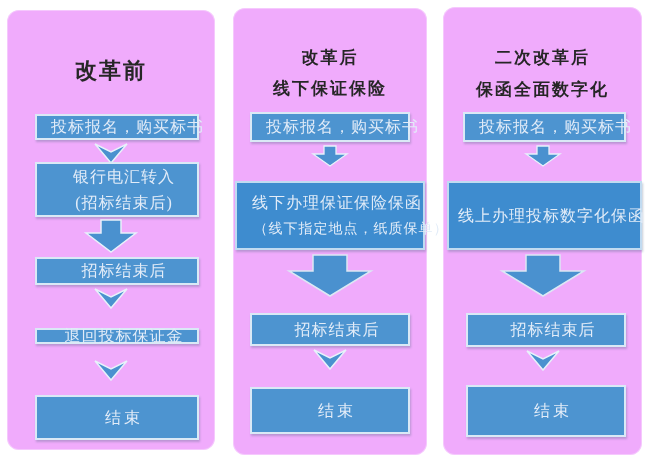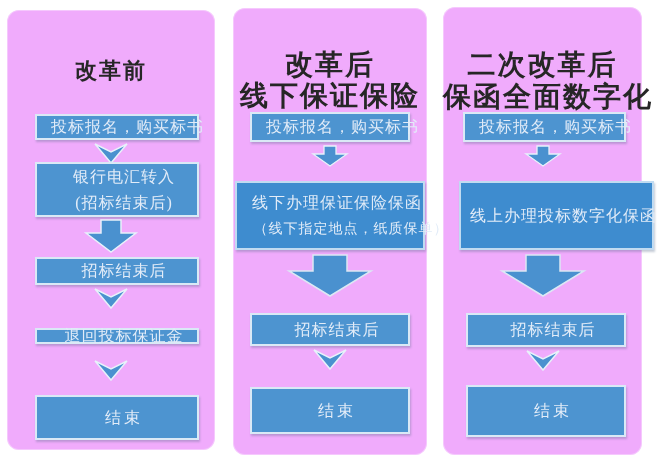--- a/index.html
+++ b/index.html
@@ -10,21 +10,21 @@
   .panel{
     position:absolute;background:#f0abfc;border-radius:12px;
     box-shadow:inset 0 0 0 1px rgba(255,255,255,0.35);
   }
   .title{
     position:absolute;left:0;width:100%;text-align:center;
     font-family:"Liberation Serif","DejaVu Serif",serif;
     font-weight:bold;color:#262626;font-size:22px;letter-spacing:2px;
     white-space:nowrap;
   }
-  .title.sub{font-size:28px;}
+  .title.sub{font-size:17px;}
   .box{
     position:absolute;box-sizing:border-box;
     background:#4d94d0;color:#e2ecf8;
     font-family:"Liberation Serif","DejaVu Serif",serif;
     text-align:center;letter-spacing:1px;
     border:2px solid rgba(243,248,253,0.85);
     box-shadow:1px 2px 2px rgba(90,110,140,0.35);
     display:flex;flex-direction:column;justify-content:center;padding-left:14px;
   }
   .box.deep{background:#3e8ccf;border-color:rgba(238,245,252,0.75);align-items:center;}
@@ -133,21 +133,21 @@
   <div class="box" style="left:20px;top:105px;width:163px;height:30px">
     <span class="ln">投标报名，购买标书</span>
   </div>
 
   <span class="arrow" style="top:138px">
     <svg width="40" height="22" viewBox="0 0 40 22">
       <path d="M14 1 H26 V9 H37 L20 21 L3 9 H14 Z" fill="#4a91cf" stroke="#e8f1fa" stroke-width="1.3"></path>
     </svg>
   </span>
 
-  <div class="box deep" style="left:16px;top:174px;width:195px;height:69px">
+  <div class="box deep" style="left:4px;top:174px;width:195px;height:69px">
     <span class="ln">线上办理投标数字化保函</span>
   </div>
 
   <span class="arrow" style="top:247px">
     <svg width="88" height="43" viewBox="0 0 88 43">
       <path d="M27 1 H61 V17 H85 L44 42 L3 17 H27 Z" fill="#4a91cf" stroke="#dce8f4" stroke-width="1.5"></path>
     </svg>
   </span>
 
   <div class="box" style="left:23px;top:306px;width:160px;height:34px">

